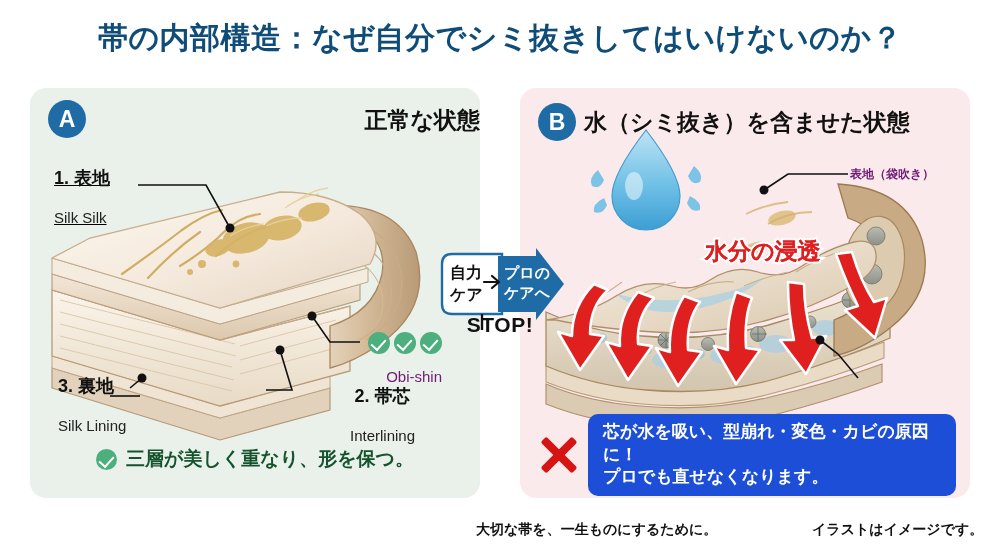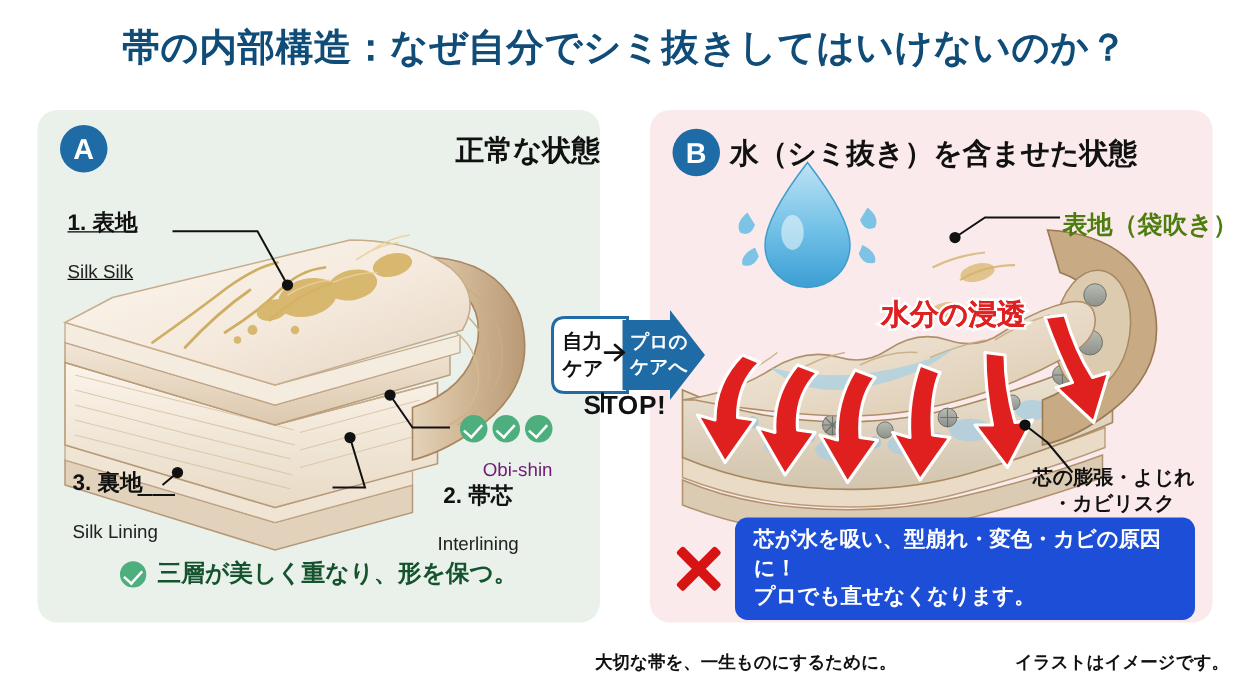--- a/index.html
+++ b/index.html
@@ -83,21 +83,21 @@
 
   
   #note-a {
     position: absolute; left: 0; top: 358px; width: 450px;
     display: flex; align-items: center; justify-content: center; gap: 9px;
   }
   #note-a .chk { width: 21px; height: 21px; }
   #note-a .txt { font-size: 19px; font-weight: bold; color: #14532d; }
 
   
-  #lbl-omote-b { position: absolute; left: 330px; top: 78px; font-size: 20px; font-weight: bold; color: #4d7c0f; white-space: nowrap; }
+  #lbl-omote-b { position: absolute; left: 330px; top: 78px; font-size: 12px; font-weight: bold; color: #701a75; white-space: nowrap; }
   #lbl-core-b {
     position: absolute; left: 296px; top: 285px; width: 150px;
     font-size: 16px; font-weight: bold; color: #111; line-height: 1.3;
     text-align: center;
   }
 
   .water-label {
     position: absolute; left: 185px; top: 148px;
     font-size: 23px; font-weight: bold; color: #e02020;
     -webkit-text-stroke: 4px #fff;
@@ -391,24 +391,20 @@
         <circle cx="244" cy="102" r="4.5"></circle>
         <circle cx="300" cy="252" r="4.5"></circle>
       </g>
     </svg>
 
     <div class="badge" id="badge-b">B</div>
     <div class="panel-title" id="title-b">水（シミ抜き）を含ませた状態</div>
 
     <div id="lbl-omote-b">表地（袋吹き）</div>
 
-    <div id="lbl-core-b">
-      <div>芯の膨張・よじれ</div>
-      <div>・カビリスク</div>
-    </div>
 
     <div class="water-label">水分の浸透</div>
     <div class="water-label-top">水分の浸透</div>
 
     <div id="warn">
       <div class="xmark"></div>
       <div class="warn-box">
         <div>芯が水を吸い、型崩れ・変色・カビの原因に！</div>
         <div>プロでも直せなくなります。</div>
       </div>

